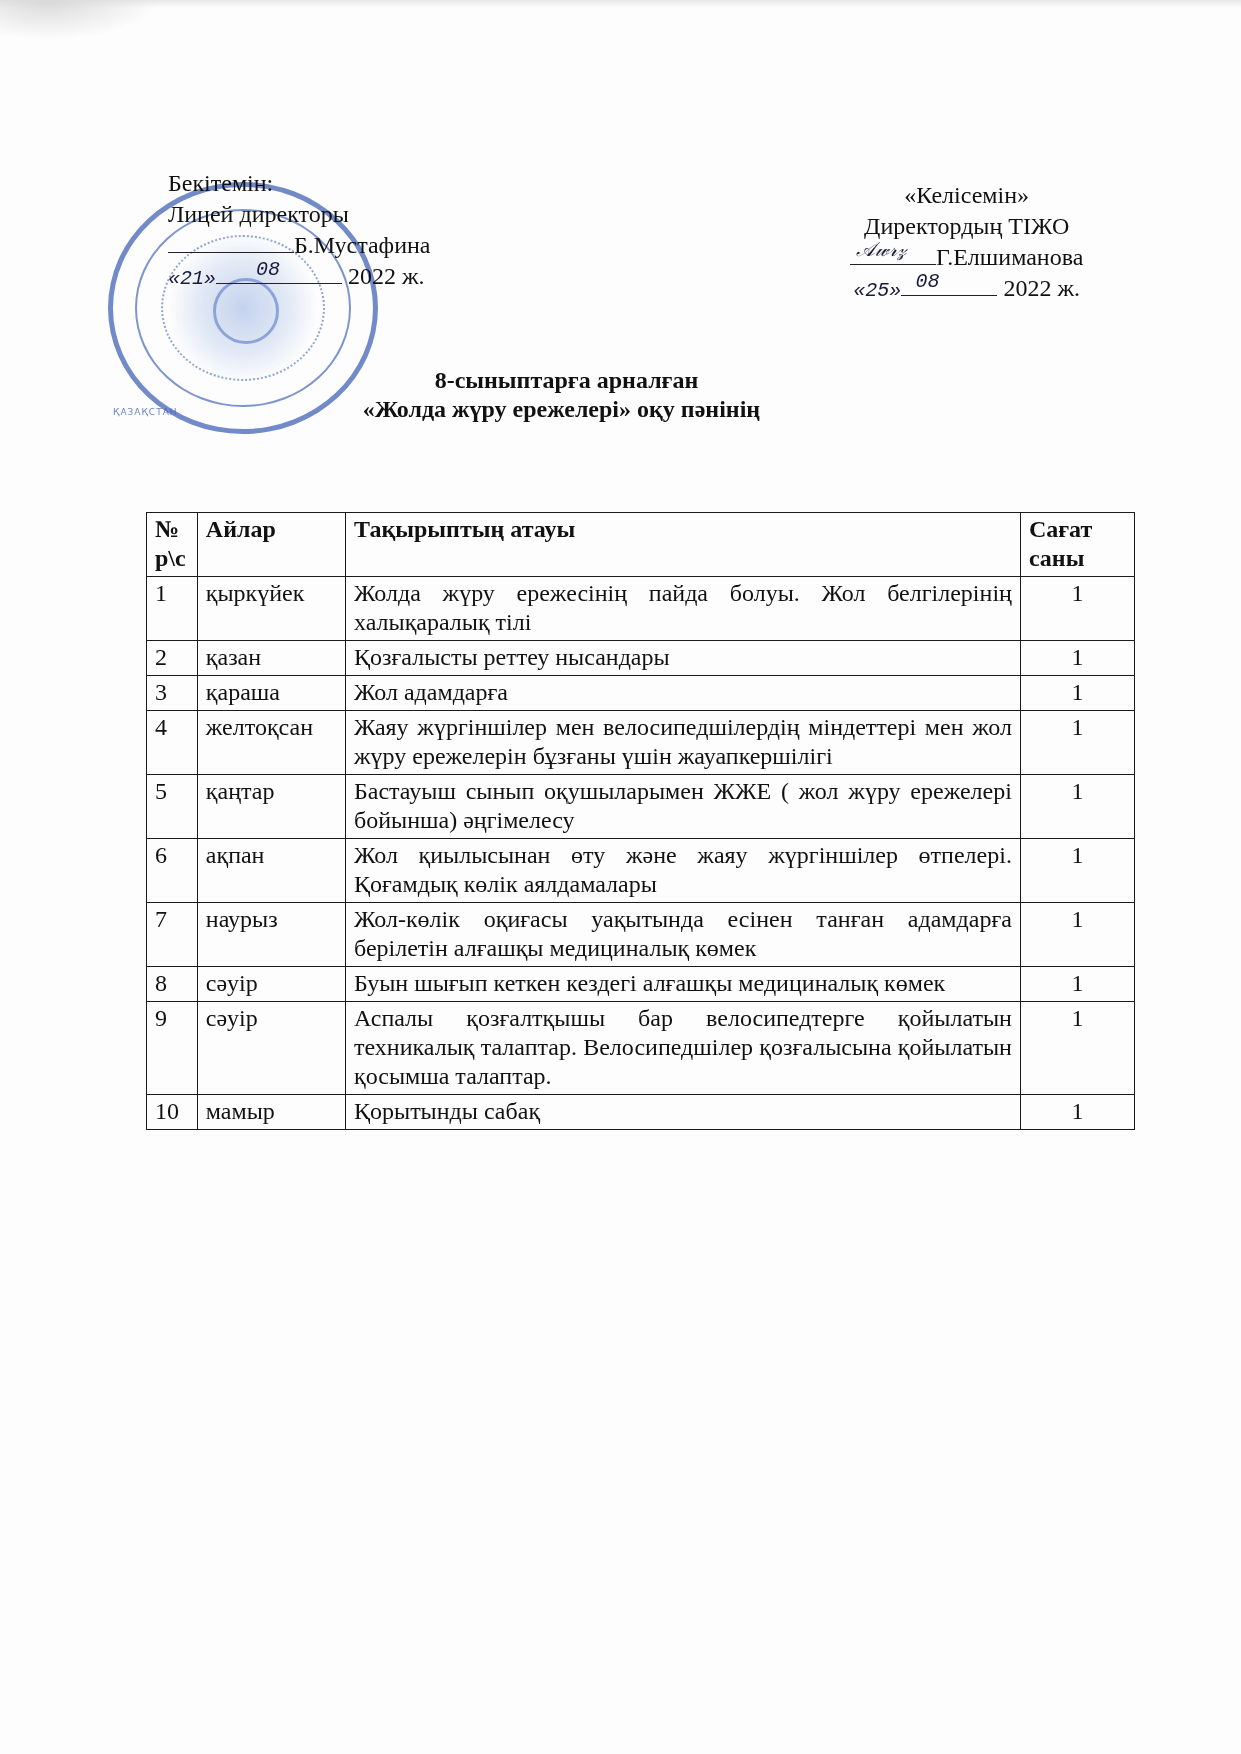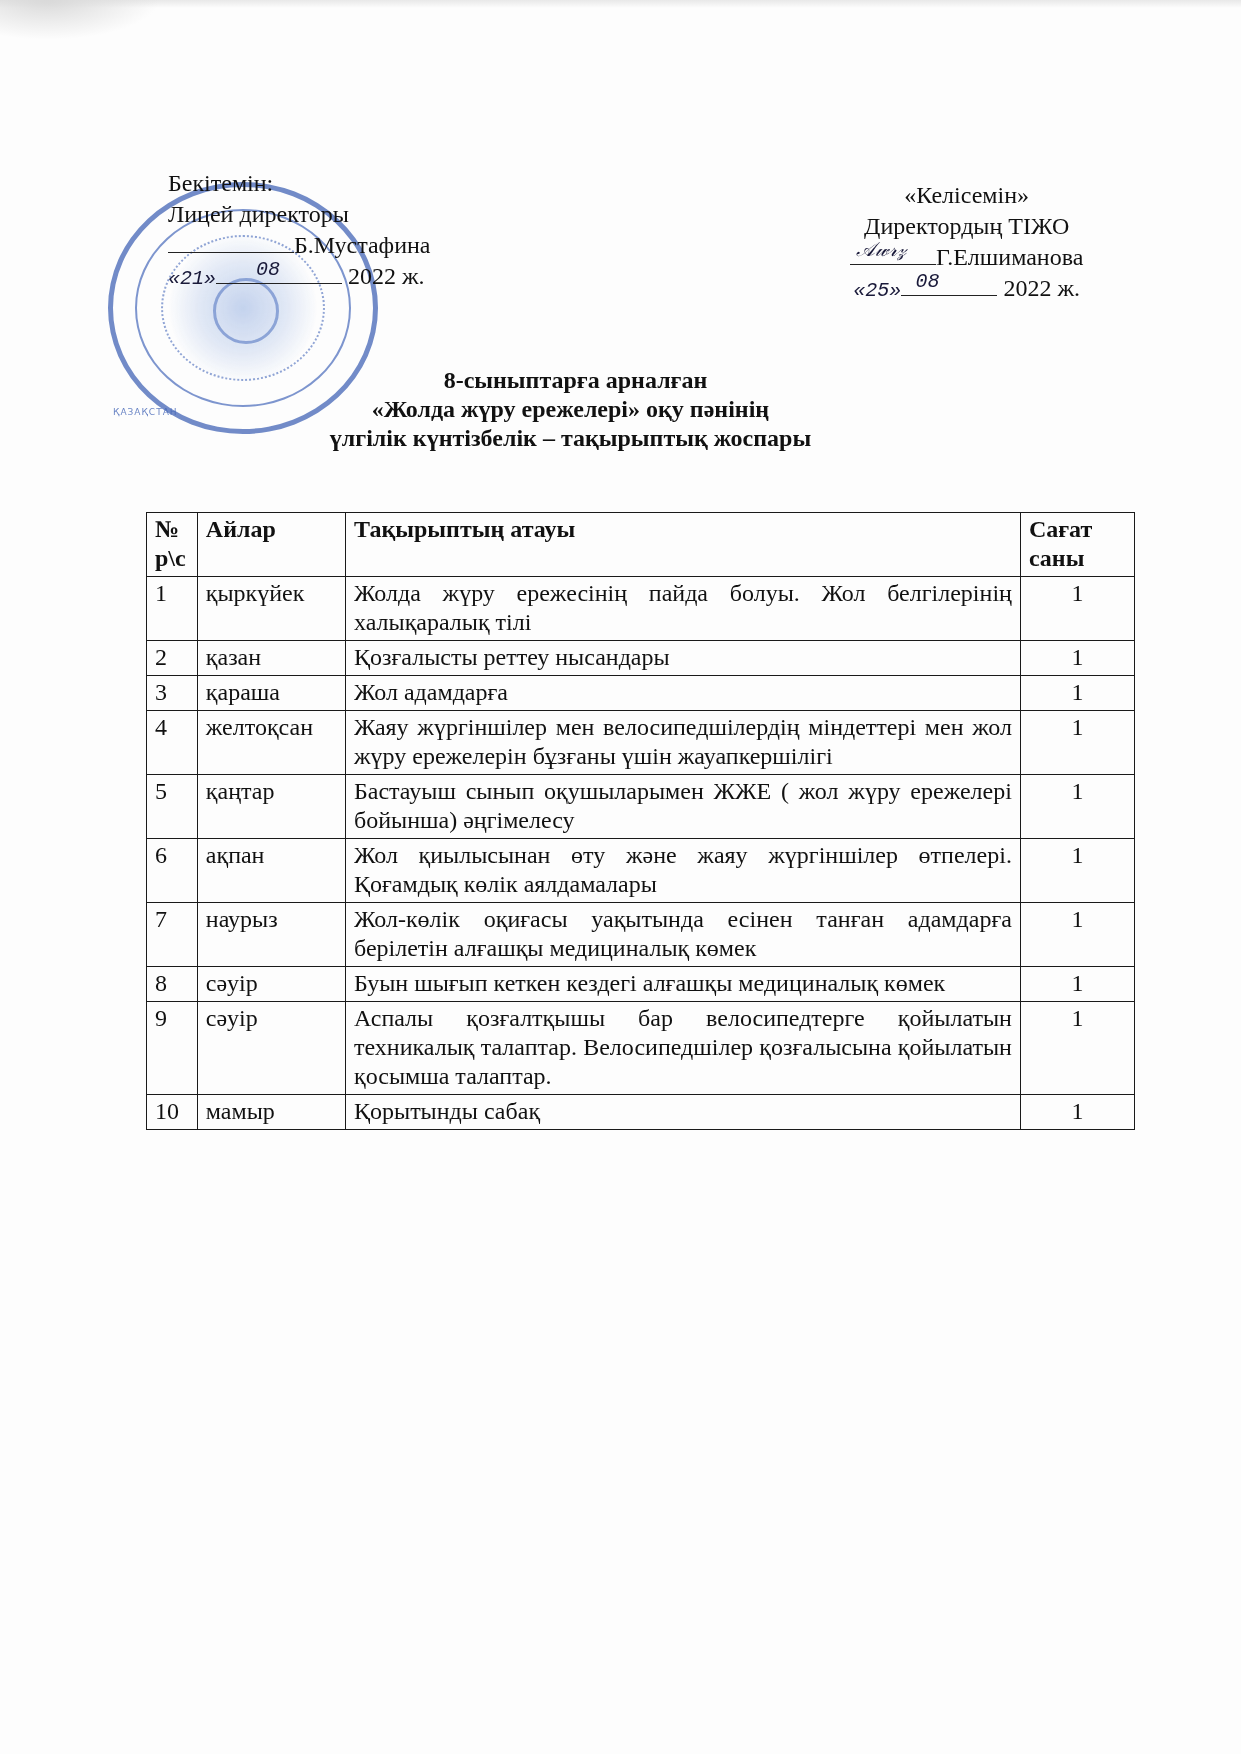--- a/index.html
+++ b/index.html
@@ -19,21 +19,21 @@
   .sig { font-family: Liberation Mono, monospace; font-style: italic; color: #1a1a3a; font-size: 20px; position: absolute; left: 6px; bottom: -2px; }
   .stamp { position: absolute; left: 108px; top: 182px; width: 270px; height: 252px; border-radius: 50%;
     border: 5px solid rgba(35, 75, 170, 0.75); box-sizing: border-box; opacity: 0.85; pointer-events: none; }
   .stamp::before { content: ""; position: absolute; inset: 22px; border-radius: 50%; border: 2px solid rgba(40, 80, 175, 0.7); }
   .stamp::after { content: ""; position: absolute; inset: 48px; border-radius: 50%; border: 2px dotted rgba(40, 80, 175, 0.6);
     background: radial-gradient(circle, rgba(60,110,200,0.35) 0%, rgba(60,110,200,0.15) 45%, rgba(255,255,255,0) 70%); }
   .stamp-emblem { position: absolute; left: 50%; top: 50%; width: 60px; height: 60px; margin: -30px 0 0 -30px; border-radius: 50%;
     border: 3px solid rgba(40, 80, 175, 0.55); }
   .stamp-text { position: absolute; left: 0; right: 0; bottom: 12px; font-family: "DejaVu Sans", sans-serif;
     font-size: 9px; color: rgba(35,75,170,0.8); letter-spacing: 1px; }
-  .title { position: absolute; left: 12px; width: 1117px; top: 366px; text-align: center; font-weight: bold; font-size: 24px; line-height: 29px; }
+  .title { position: absolute; left: 3px; width: 1117px; top: 366px; text-align: center; font-weight: bold; font-size: 24px; line-height: 29px; }
   .title .t1 { padding-left: 10px; }
   table.plan { position: absolute; left: 146px; top: 512px; width: 989px; border-collapse: collapse; font-size: 24px; line-height: 29px; }
   table.plan td, table.plan th { border: 1.5px solid #1a1a1a; vertical-align: top; padding: 2px 8px 3px 8px; }
   table.plan th { font-weight: bold; text-align: left; }
   .c-num { width: 45px; } .c-month { width: 139px; } .c-topic { width: 633px; } .c-hours { width: 107px; }
   th.h-topic { text-align: center; } th.h-hours { text-align: center; }
   td.num { padding-left: 6px; }
   td.topic { text-align: justify; text-align-last: left; }
   td.hours { text-align: center; }
 </style>
@@ -66,21 +66,20 @@
     <span class="blank" style="width:86px;"><span class="sig">𝒜𝓌𝓇𝓏</span></span><span>Г.Елшиманова</span>
   </div>
   <div class="line">
     <span class="sig" style="position:static;">«25»</span><span class="blank" style="width:96px;"><span class="sig" style="left:14px;">08</span></span> <span>2022 ж.</span>
   </div>
 </div>
 
 <div class="title">
   <div class="t1">8-сыныптарға  арналған</div>
   <div>«Жолда  жүру  ережелері»  оқу  пәнінің</div>
-  <div>үлгілік күнтізбелік – тақырыптық  жоспары</div>
 </div>
 
 <table class="plan">
   <colgroup>
     <col class="c-num">
       <col class="c-month">
       <col class="c-topic">
       <col class="c-hours">
   </colgroup>
   <tbody>

